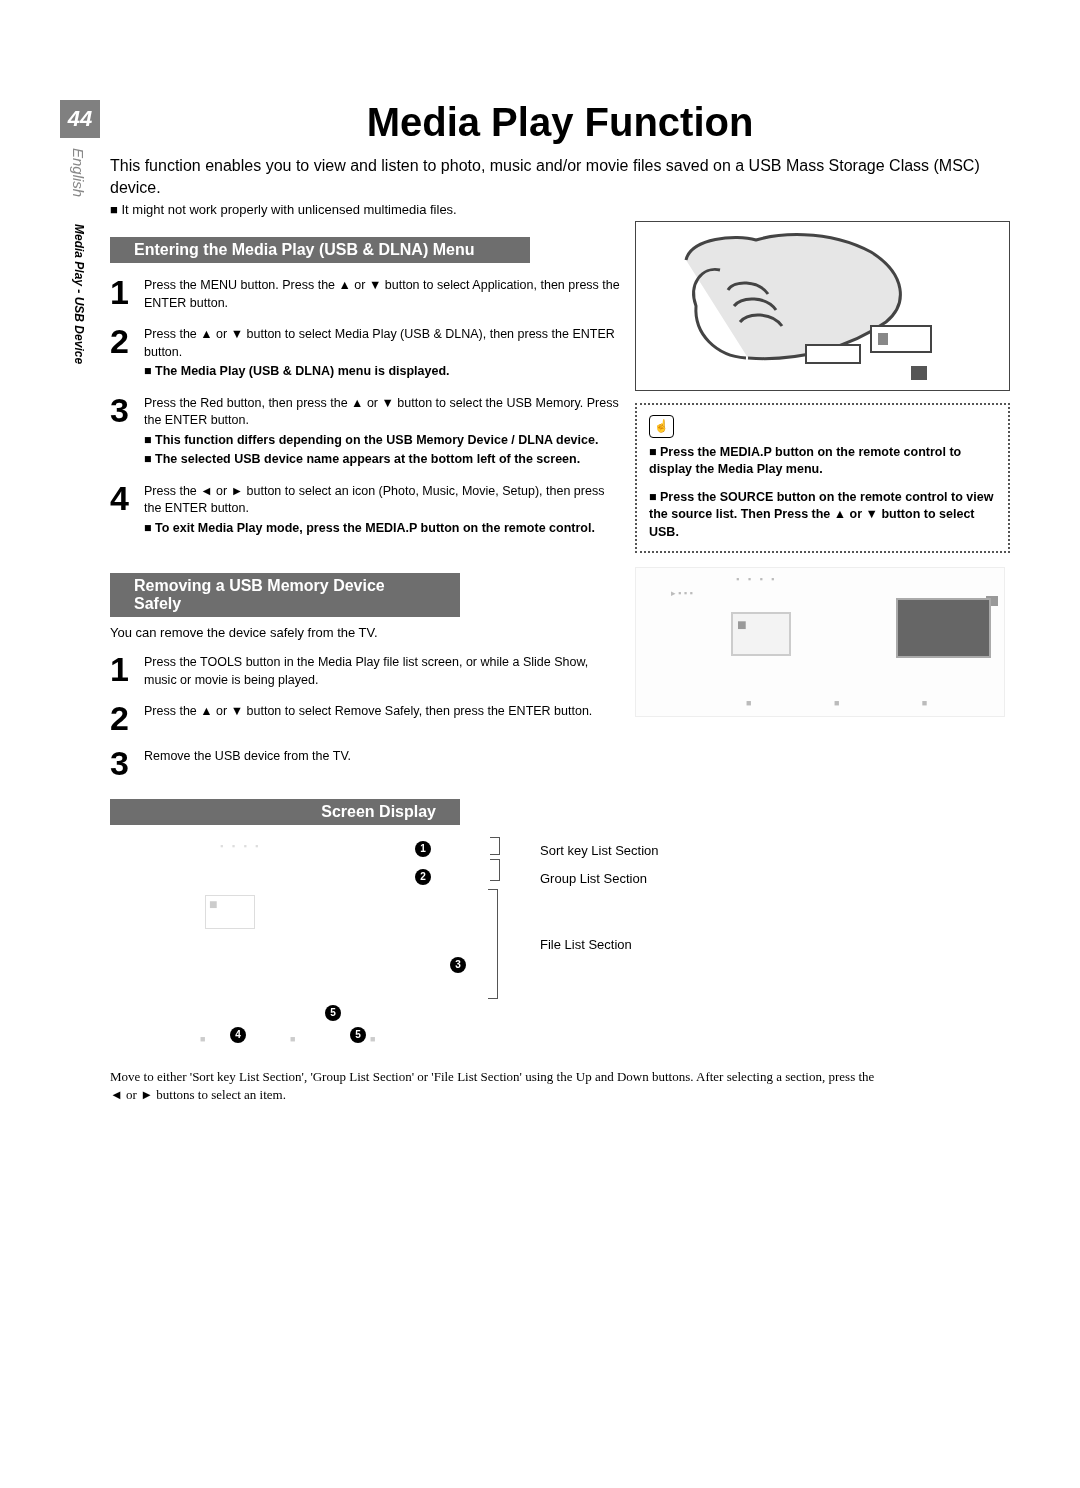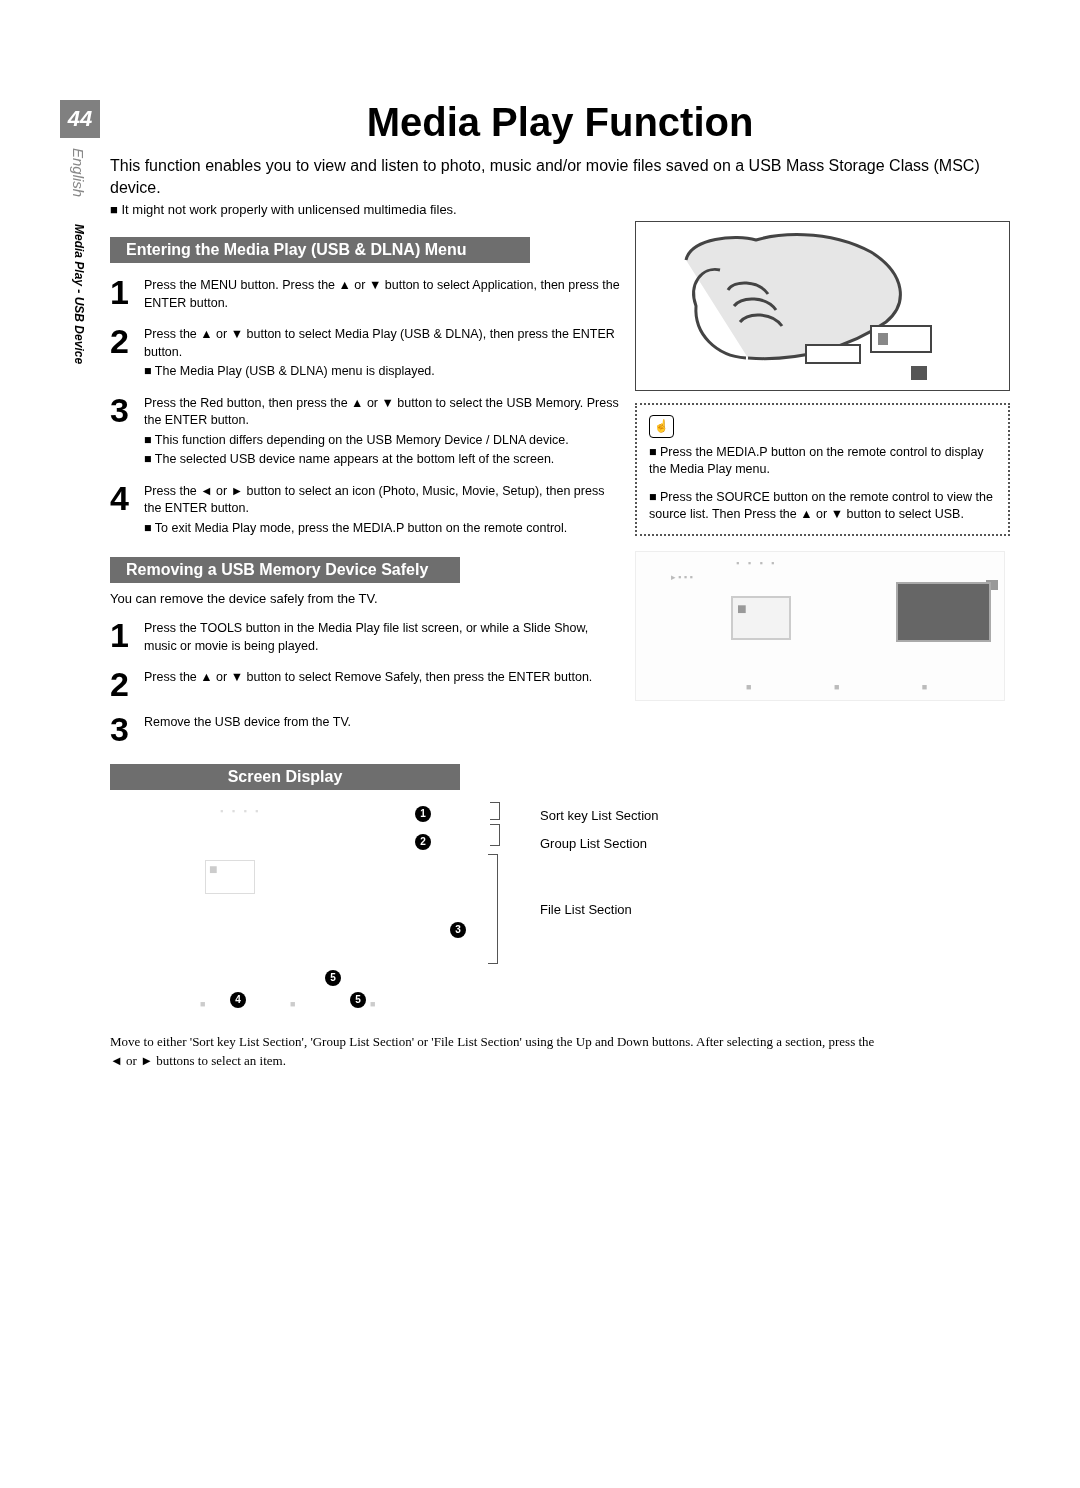--- a/index.html
+++ b/index.html
@@ -69,36 +69,36 @@
   }
 
   .intro { font-size: 16px; line-height: 1.35; }
   .bullet-line { font-size: 13px; margin-top: 4px; }
   .sq { font-family: Arial; }
 
   .section-header {
     background: #6e6e6e;
     color: #fff;
     font-weight: bold;
-    padding: 4px 16px;
+    padding: 4px 24px;
     font-size: 16px;
     display: inline-block;
     margin-top: 20px;
   }
   .section-header.wide { width: 420px; }
   .section-header.mid  { width: 350px; }
 
   .left-col { float: left; width: 510px; }
   .right-col { float: right; width: 375px; }
   .clear { clear: both; }
 
   .step { display: flex; margin-top: 14px; }
   .step-num { font-size: 34px; font-weight: bold; width: 34px; line-height: 0.9; }
   .step-body { flex: 1; font-size: 12.5px; line-height: 1.4; }
-  .sub-bullet { margin-left: 14px; text-indent: -14px; font-size: 12.5px; margin-top: 2px; }
+  .sub-bullet { margin-left: 14px; text-indent: -14px; font-size: 12.5px; margin-top: 2px; font-weight: bold; }
 
   .illus-box {
     border: 1px solid #444;
     height: 170px;
     position: relative;
     margin-top: 4px;
     background: #fff;
   }
   .illus-svg { position: absolute; left: 40px; top: 8px; }
 
@@ -279,21 +279,21 @@
           <div class="thumb t1"></div>
           <div class="pip"></div>
           <div class="thumb t2"></div>
           <div class="row-bars">■ ■ ■</div>
         </div>
       </div>
       <div class="clear"></div>
     </div>
 
     <div>
-      <div class="section-header mid" style="text-align:center;width:350px">Screen Display</div>
+      <div class="section-header mid" style="text-align:right;width:350px">Screen Display</div>
 
       <div class="screen-display">
         <div class="big-screen">
           <div class="topdots">▪ ▪ ▪ ▪</div>
           <div class="thumb th1"></div>
 
           <div class="circle c1">1</div>
           <div class="circle c2">2</div>
           <div class="circle c3">3</div>
           <div class="circle c4">4</div>

